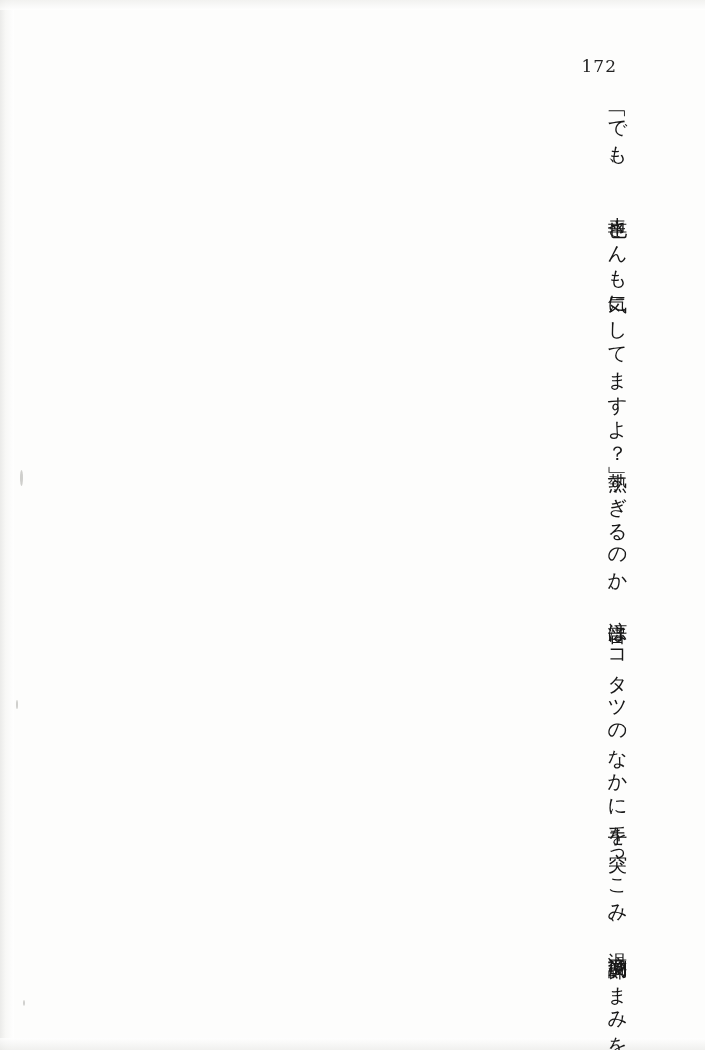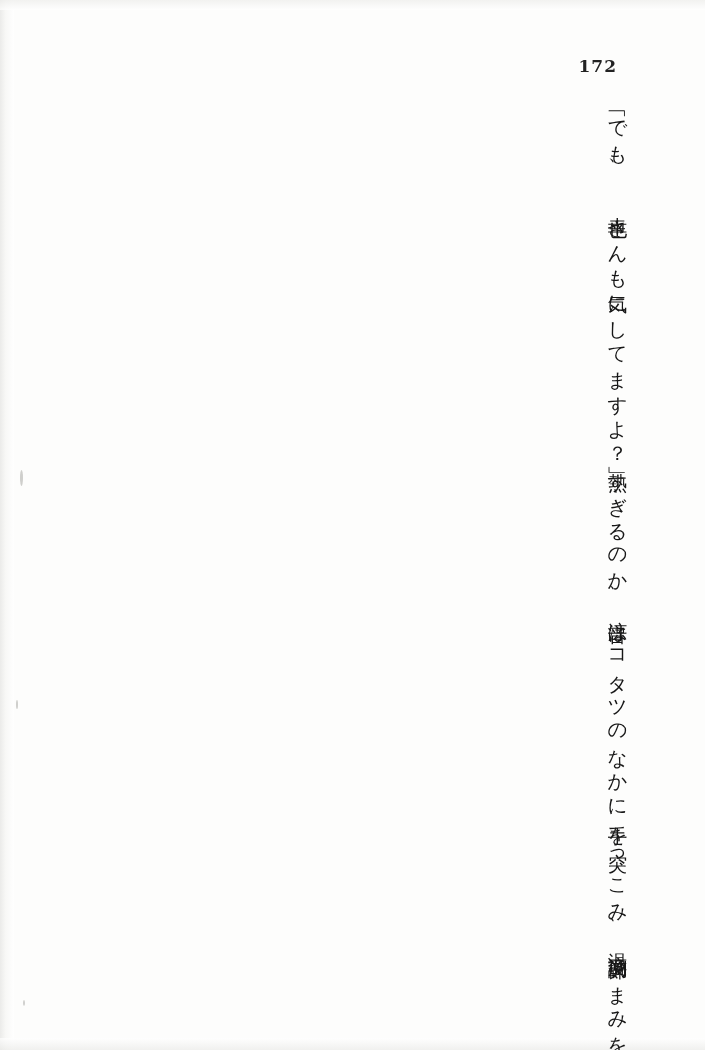--- a/index.html
+++ b/index.html
@@ -52,21 +52,20 @@
   }
 
   
   .page-number {
     position: absolute;
     top: 56px;
     right: 88px;
     font-size: 17px;
     letter-spacing: 1px;
     color: #222;
-    font-weight: bold;
   }
 
   
   .text-block {
     position: absolute;
     top: 104px;
     right: 78px;
     height: 820px;
     display: flex;
     flex-direction: row;

